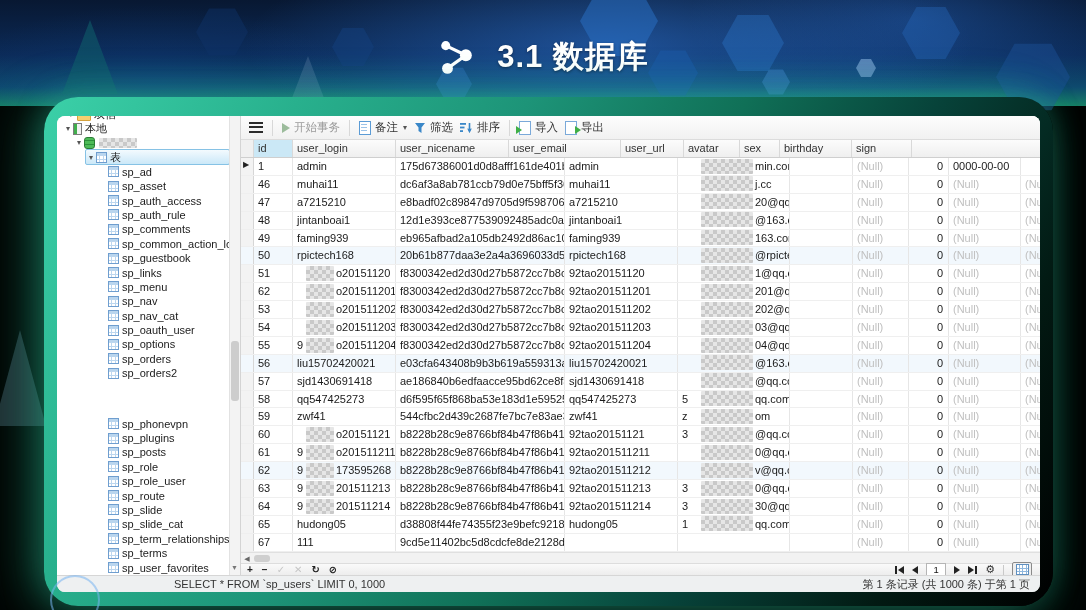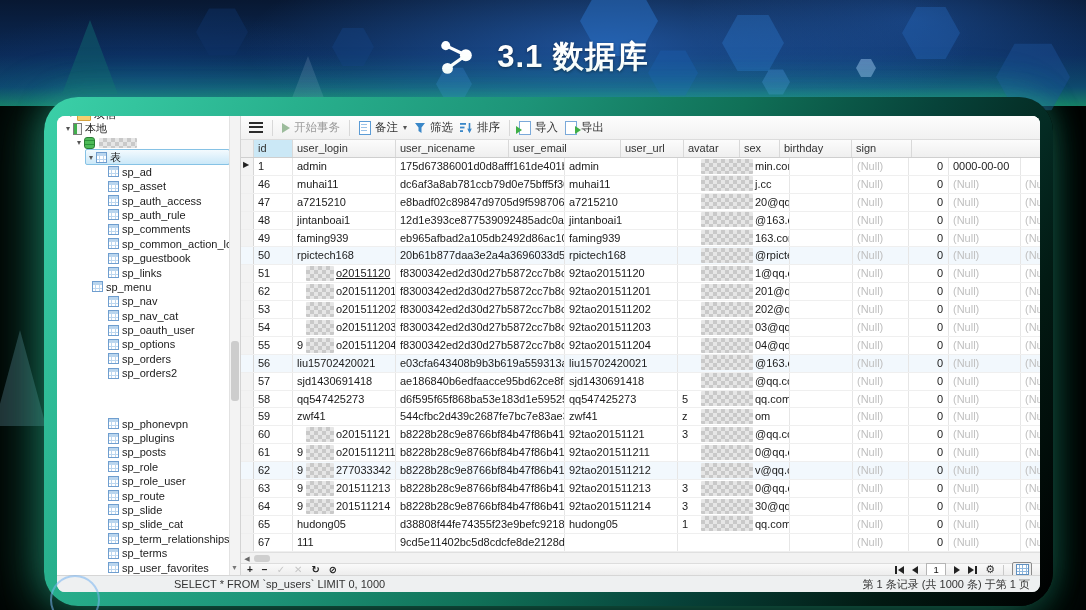--- a/index.html
+++ b/index.html
@@ -248,21 +248,21 @@
               <span class="tlabel">sp_guestbook</span>
             </span>
           </div>
           <div class="tree-item" style="padding-left: 40px;">
             <span class="ti-inner">
               <span class="tw"></span>
               <span class="ic ic-table"></span>
               <span class="tlabel">sp_links</span>
             </span>
           </div>
-          <div class="tree-item" style="padding-left: 24px;">
+          <div class="tree-item" style="padding-left: 40px;">
             <span class="ti-inner">
               <span class="tw"></span>
               <span class="ic ic-table"></span>
               <span class="tlabel">sp_menu</span>
             </span>
           </div>
           <div class="tree-item" style="padding-left: 40px;">
             <span class="ti-inner">
               <span class="tw"></span>
               <span class="ic ic-table"></span>
@@ -531,21 +531,21 @@
             <div class="gcell" style="width: 112px;"><span class="prew-e"></span><span class="mz mz-email"></span><span>@rpictech.com</span></div>
             <div class="gcell" style="width: 63px;"></div>
             <div class="gcell" style="width: 56px;"><span class="nullv">(Null)</span></div>
             <div class="gcell num" style="width: 40px;">0</div>
             <div class="gcell" style="width: 72px;"><span class="nullv">(Null)</span></div>
             <div class="gcell" style="width: 60px;"><span class="nullv">(Nu</span></div>
           </div>
           <div class="grow">
             <div class="gcell rh" style="width: 13px;"></div>
             <div class="gcell" style="width: 39px;">51</div>
-            <div class="gcell" style="width: 103px; text-decoration: underline;"><span class="prew-l"></span><span class="mz mz-login"></span><span>o20151120</span></div>
+            <div class="gcell" style="width: 103px;"><span class="prew-l"></span><span class="mz mz-login"></span><span>o20151120</span></div>
             <div class="gcell" style="width: 169px;">f8300342ed2d30d27b5872cc7b8cfb11</div>
             <div class="gcell" style="width: 113px;">92tao20151120</div>
             <div class="gcell" style="width: 112px;"><span class="prew-e"></span><span class="mz mz-email"></span><span>1@qq.com</span></div>
             <div class="gcell" style="width: 63px;"></div>
             <div class="gcell" style="width: 56px;"><span class="nullv">(Null)</span></div>
             <div class="gcell num" style="width: 40px;">0</div>
             <div class="gcell" style="width: 72px;"><span class="nullv">(Null)</span></div>
             <div class="gcell" style="width: 60px;"><span class="nullv">(Nu</span></div>
           </div>
           <div class="grow">
@@ -674,21 +674,21 @@
             <div class="gcell" style="width: 112px;"><span class="prew-e"></span><span class="mz mz-email"></span><span>0@qq.com</span></div>
             <div class="gcell" style="width: 63px;"></div>
             <div class="gcell" style="width: 56px;"><span class="nullv">(Null)</span></div>
             <div class="gcell num" style="width: 40px;">0</div>
             <div class="gcell" style="width: 72px;"><span class="nullv">(Null)</span></div>
             <div class="gcell" style="width: 60px;"><span class="nullv">(Nu</span></div>
           </div>
           <div class="grow hl">
             <div class="gcell rh" style="width: 13px;"></div>
             <div class="gcell" style="width: 39px;">62</div>
-            <div class="gcell" style="width: 103px;"><span class="prew-l">9</span><span class="mz mz-login"></span><span>277033342</span></div>
+            <div class="gcell" style="width: 103px;"><span class="prew-l">9</span><span class="mz mz-login"></span><span>173595268</span></div>
             <div class="gcell" style="width: 169px;">b8228b28c9e8766bf84b47f86b41e43b</div>
             <div class="gcell" style="width: 113px;">92tao201511212</div>
             <div class="gcell" style="width: 112px;"><span class="prew-e"></span><span class="mz mz-email"></span><span>v@qq.com</span></div>
             <div class="gcell" style="width: 63px;"></div>
             <div class="gcell" style="width: 56px;"><span class="nullv">(Null)</span></div>
             <div class="gcell num" style="width: 40px;">0</div>
             <div class="gcell" style="width: 72px;"><span class="nullv">(Null)</span></div>
             <div class="gcell" style="width: 60px;"><span class="nullv">(Nu</span></div>
           </div>
           <div class="grow">

